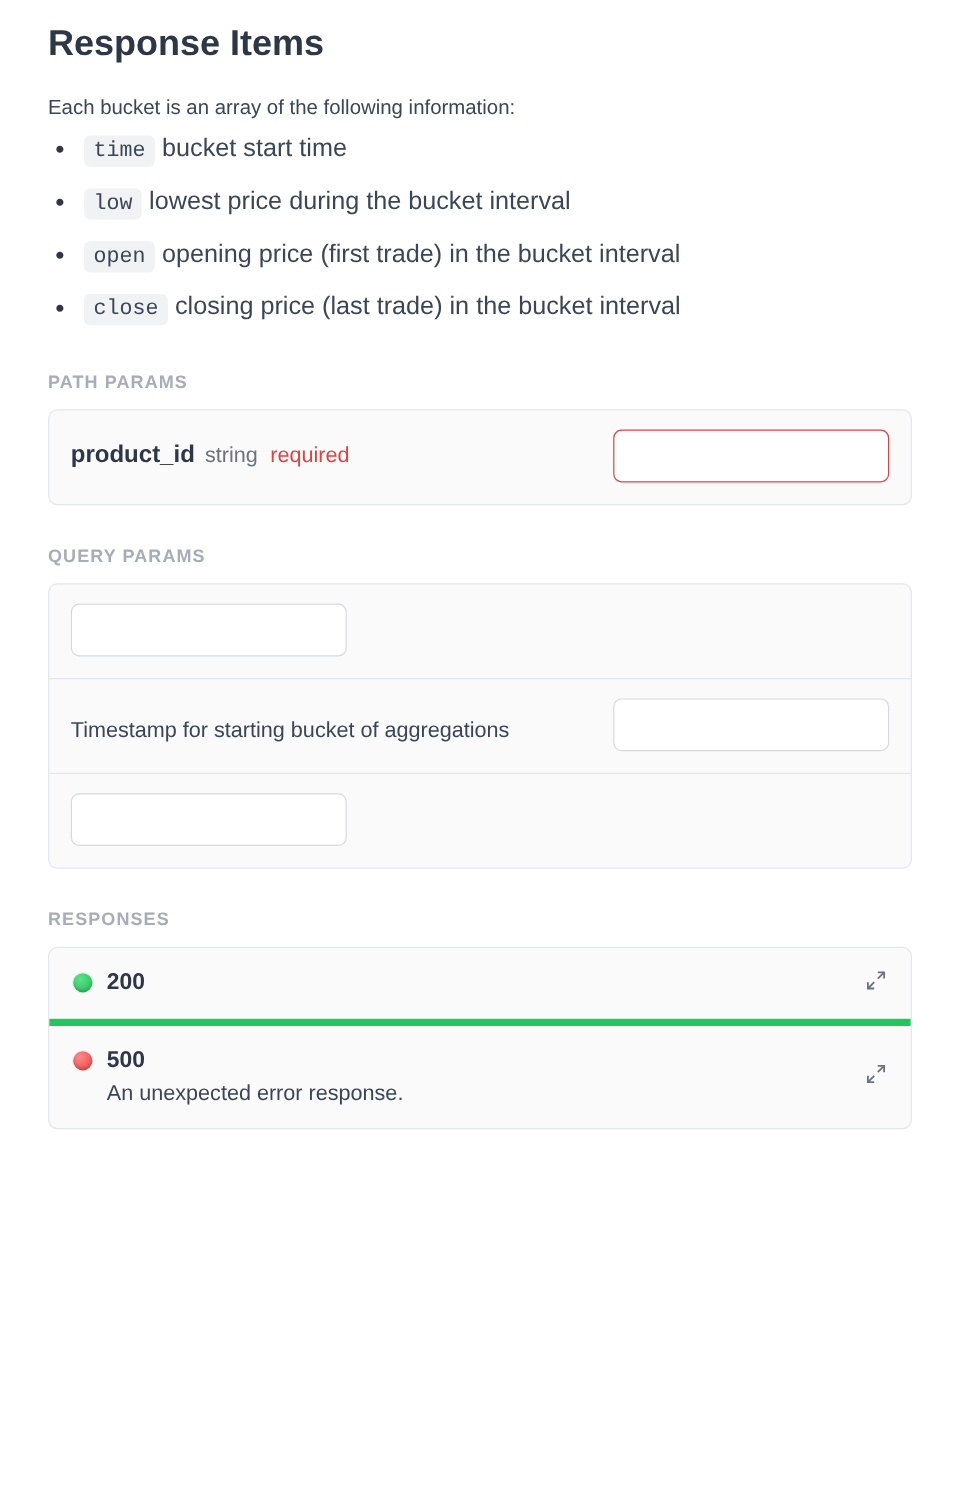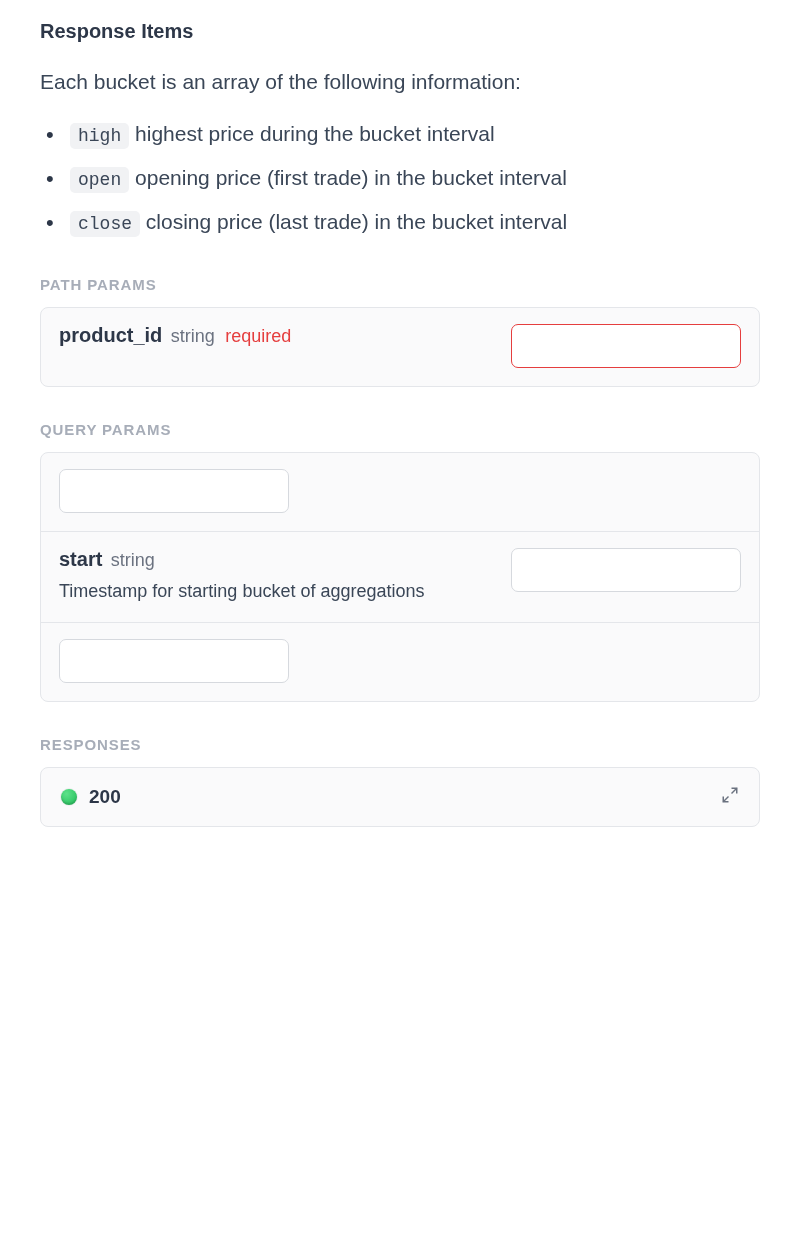--- a/index.html
+++ b/index.html
@@ -8,29 +8,29 @@
     padding: 0;
   }
   body {
     font-family: -apple-system, BlinkMacSystemFont, "Segoe UI", Helvetica, Arial, sans-serif;
     background: #ffffff;
     color: #2d3748;
     padding: 20px 40px 40px 40px;
     width: 800px;
   }
   h1.page-title {
-    font-size: 20px;
+    font-size: 30px;
     font-weight: 700;
     color: #2d3748;
     margin-bottom: 24px;
   }
   p.intro {
-    font-size: 21px;
-    color: #3a4657;
-    margin-bottom: 22px;
+    font-size: 17px;
+    color: #3a4657;
+    margin-bottom: 6px;
     line-height: 1.4;
   }
   ul.bullets {
     list-style: none;
     padding-left: 30px;
     margin-bottom: 38px;
   }
   ul.bullets li {
     position: relative;
     font-size: 21px;
@@ -67,21 +67,21 @@
     border: 1px solid #e4e6ea;
     border-radius: 8px;
     background: #fafafb;
     margin-bottom: 34px;
     overflow: hidden;
   }
   .param-row {
     padding: 16px 18px 18px 18px;
     border-bottom: 1px solid #e4e6ea;
     display: flex;
-    align-items: flex-start;
+    align-items: center;
     gap: 14px;
   }
   .param-row:last-child {
     border-bottom: none;
   }
   .param-left {
     flex: 1;
     min-width: 0;
   }
   .param-name {
@@ -179,21 +179,24 @@
 </style>
 </head>
 <body>
 
 <h1 class="page-title">Response Items</h1>
 
 <p class="intro">Each bucket is an array of the following information:</p>
 
 <ul class="bullets">
   <li>
-    <code class="inline">high</code><span> highest price during the bucket interval</span>
+    <code class="inline">time</code><span> bucket start time</span>
+  </li>
+  <li>
+    <code class="inline">low</code><span> lowest price during the bucket interval</span>
   </li>
   <li>
     <code class="inline">open</code><span> opening price (first trade) in the bucket interval</span>
   </li>
   <li>
     <code class="inline">close</code><span> closing price (last trade) in the bucket interval</span>
   </li>
 </ul>
 
 <div class="section-label">PATH PARAMS</div>
@@ -210,24 +213,20 @@
 </div>
 
 <div class="section-label">QUERY PARAMS</div>
 
 <div class="params-box">
   <div class="param-row">
     <input type="text" class="param-input" value="" style="">
   </div>
   <div class="param-row">
     <div class="param-left">
-      <div>
-        <span class="param-name">start</span>
-        <span class="param-type">string</span>
-      </div>
       <div class="param-desc">Timestamp for starting bucket of aggregations</div>
     </div>
     <input type="text" class="param-input" value="" style="">
   </div>
   <div class="param-row">
     <input type="text" class="param-input" value="" style="">
   </div>
 </div>
 
 <div class="section-label">RESPONSES</div>
@@ -240,13 +239,28 @@
     </div>
     <span class="expand-icon">
       <svg viewBox="0 0 24 24">
           <path d="M14 3h7v7"></path>
           <path d="M10 21H3v-7"></path>
           <path d="M21 3l-7 7"></path>
           <path d="M3 21l7-7"></path>
         </svg>
     </span>
   </div>
+  <div class="response-row">
+    <span class="status-dot red"></span>
+    <div class="response-content">
+      <div class="response-code">500</div>
+      <div class="response-desc">An unexpected error response.</div>
+    </div>
+    <span class="expand-icon">
+      <svg viewBox="0 0 24 24">
+          <path d="M14 3h7v7"></path>
+          <path d="M10 21H3v-7"></path>
+          <path d="M21 3l-7 7"></path>
+          <path d="M3 21l7-7"></path>
+        </svg>
+    </span>
+  </div>
 </div>
 
 </body></html>

